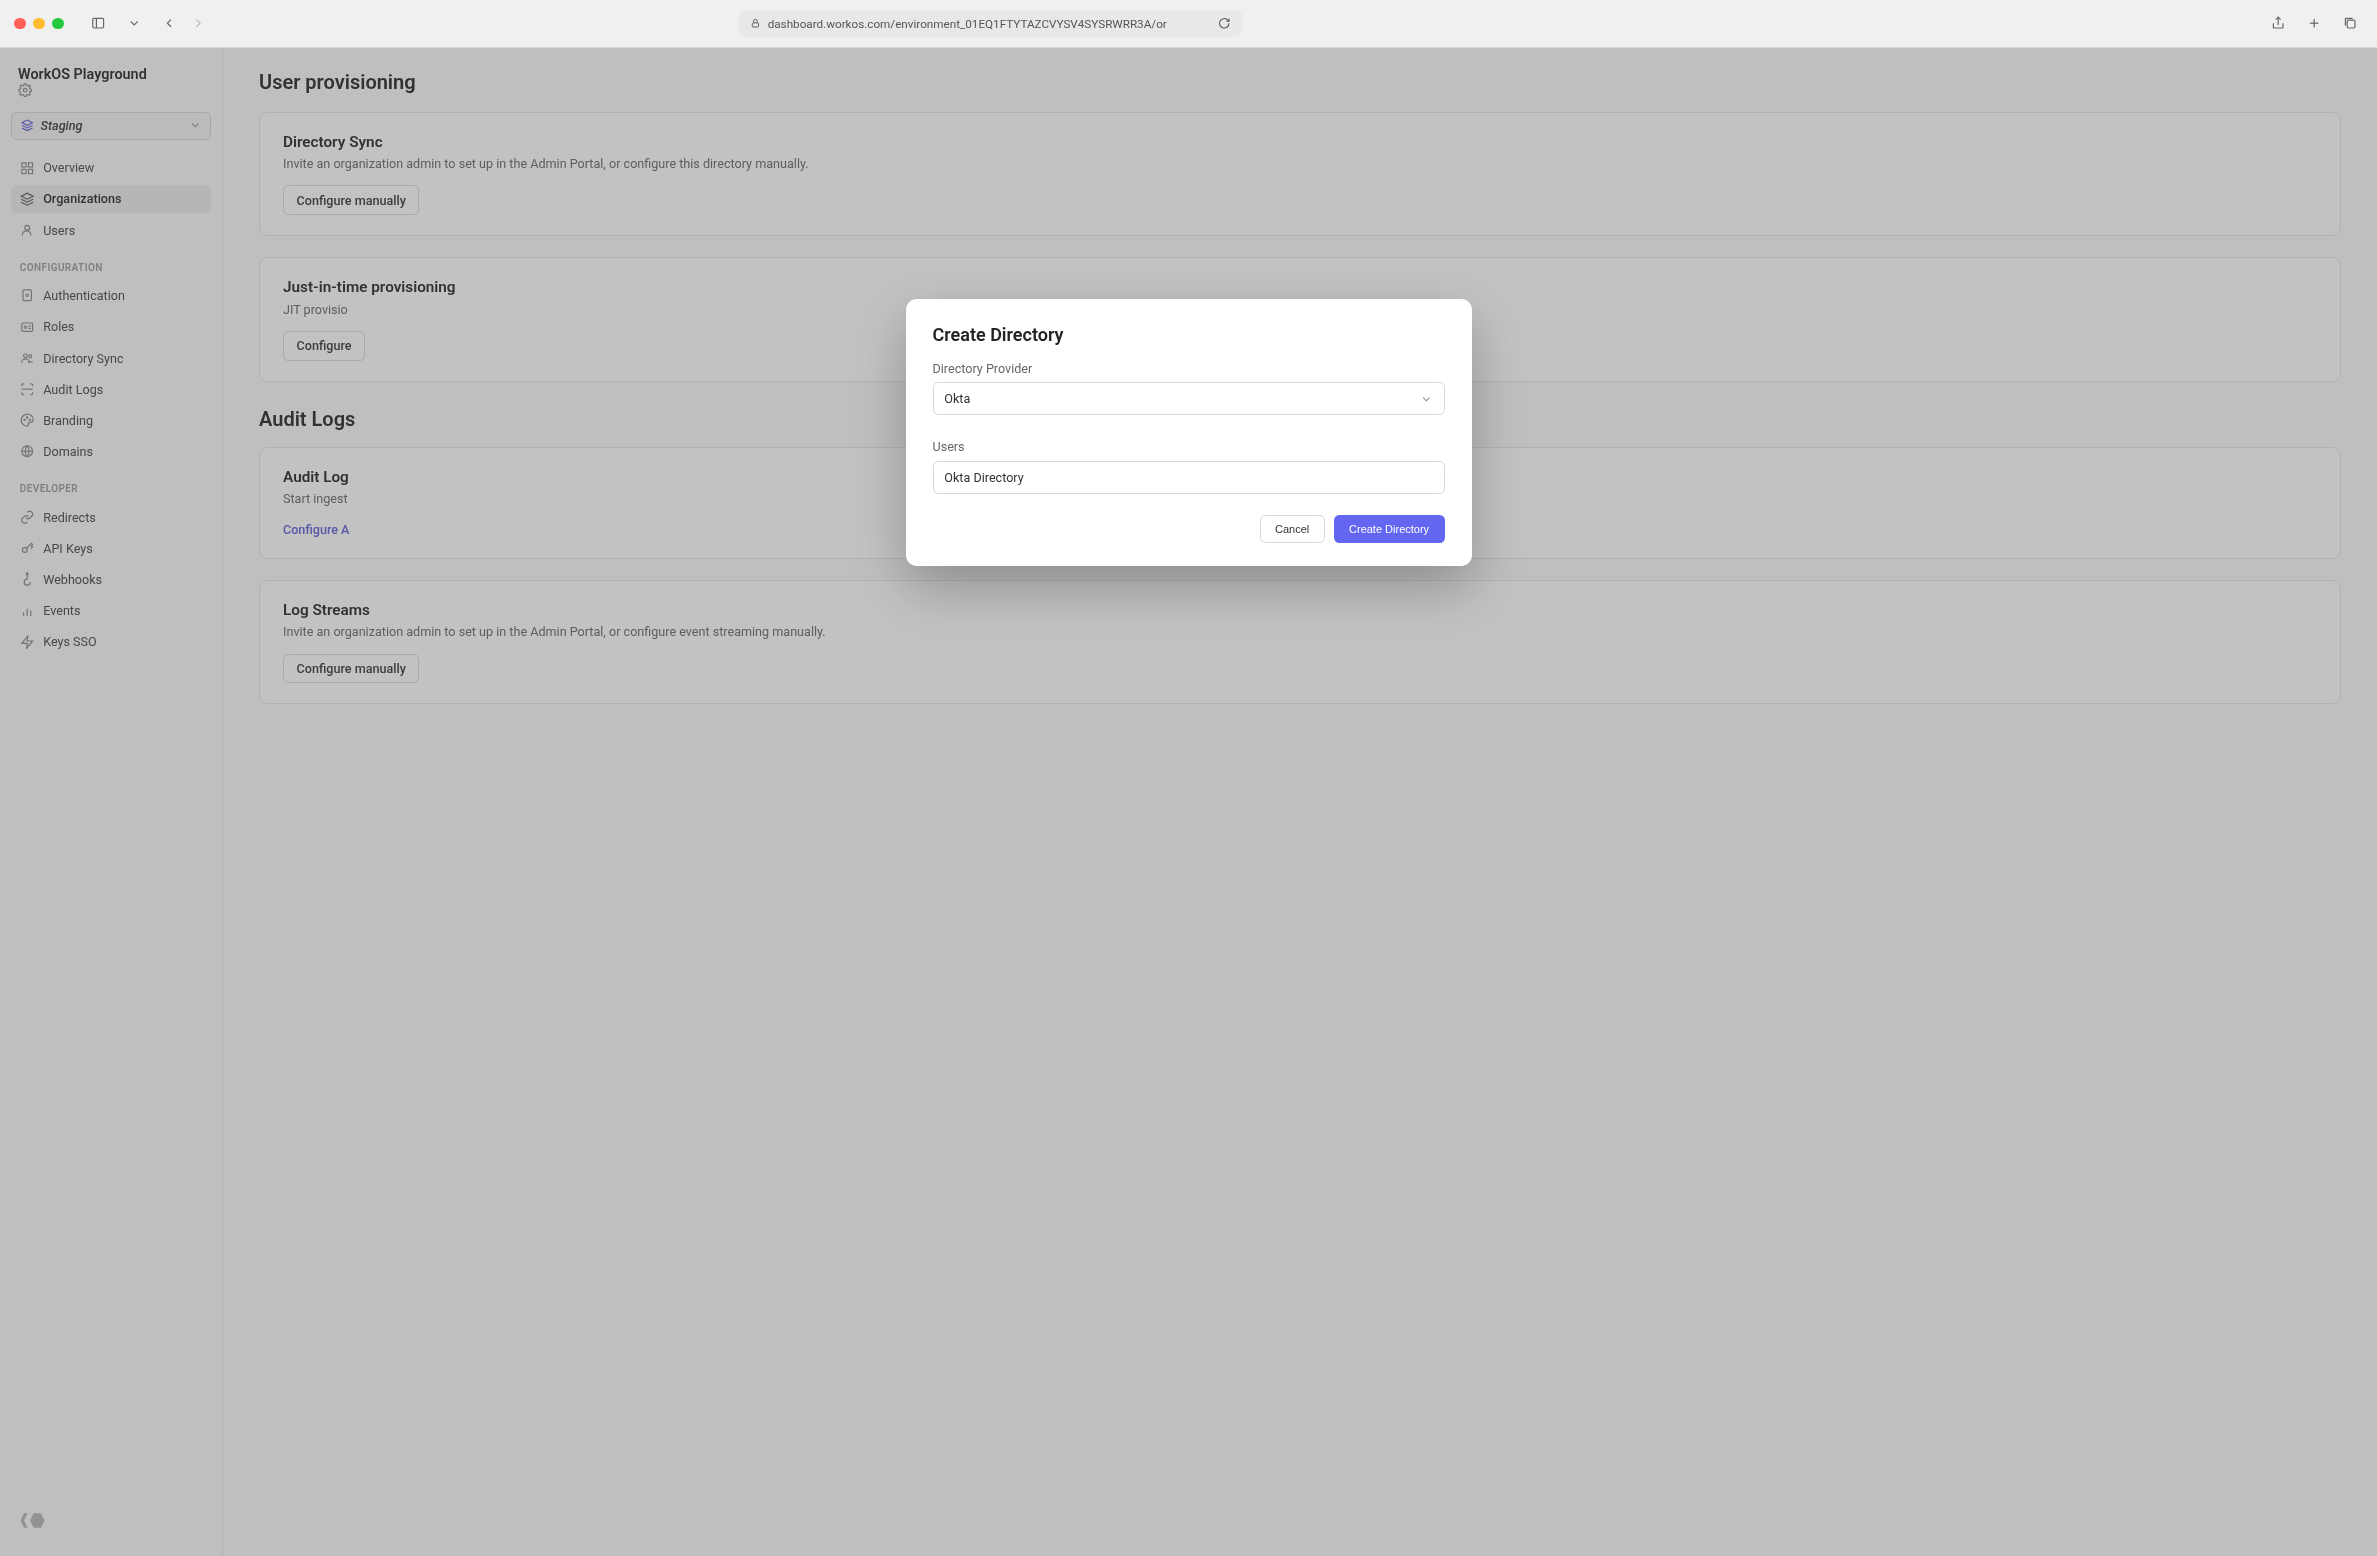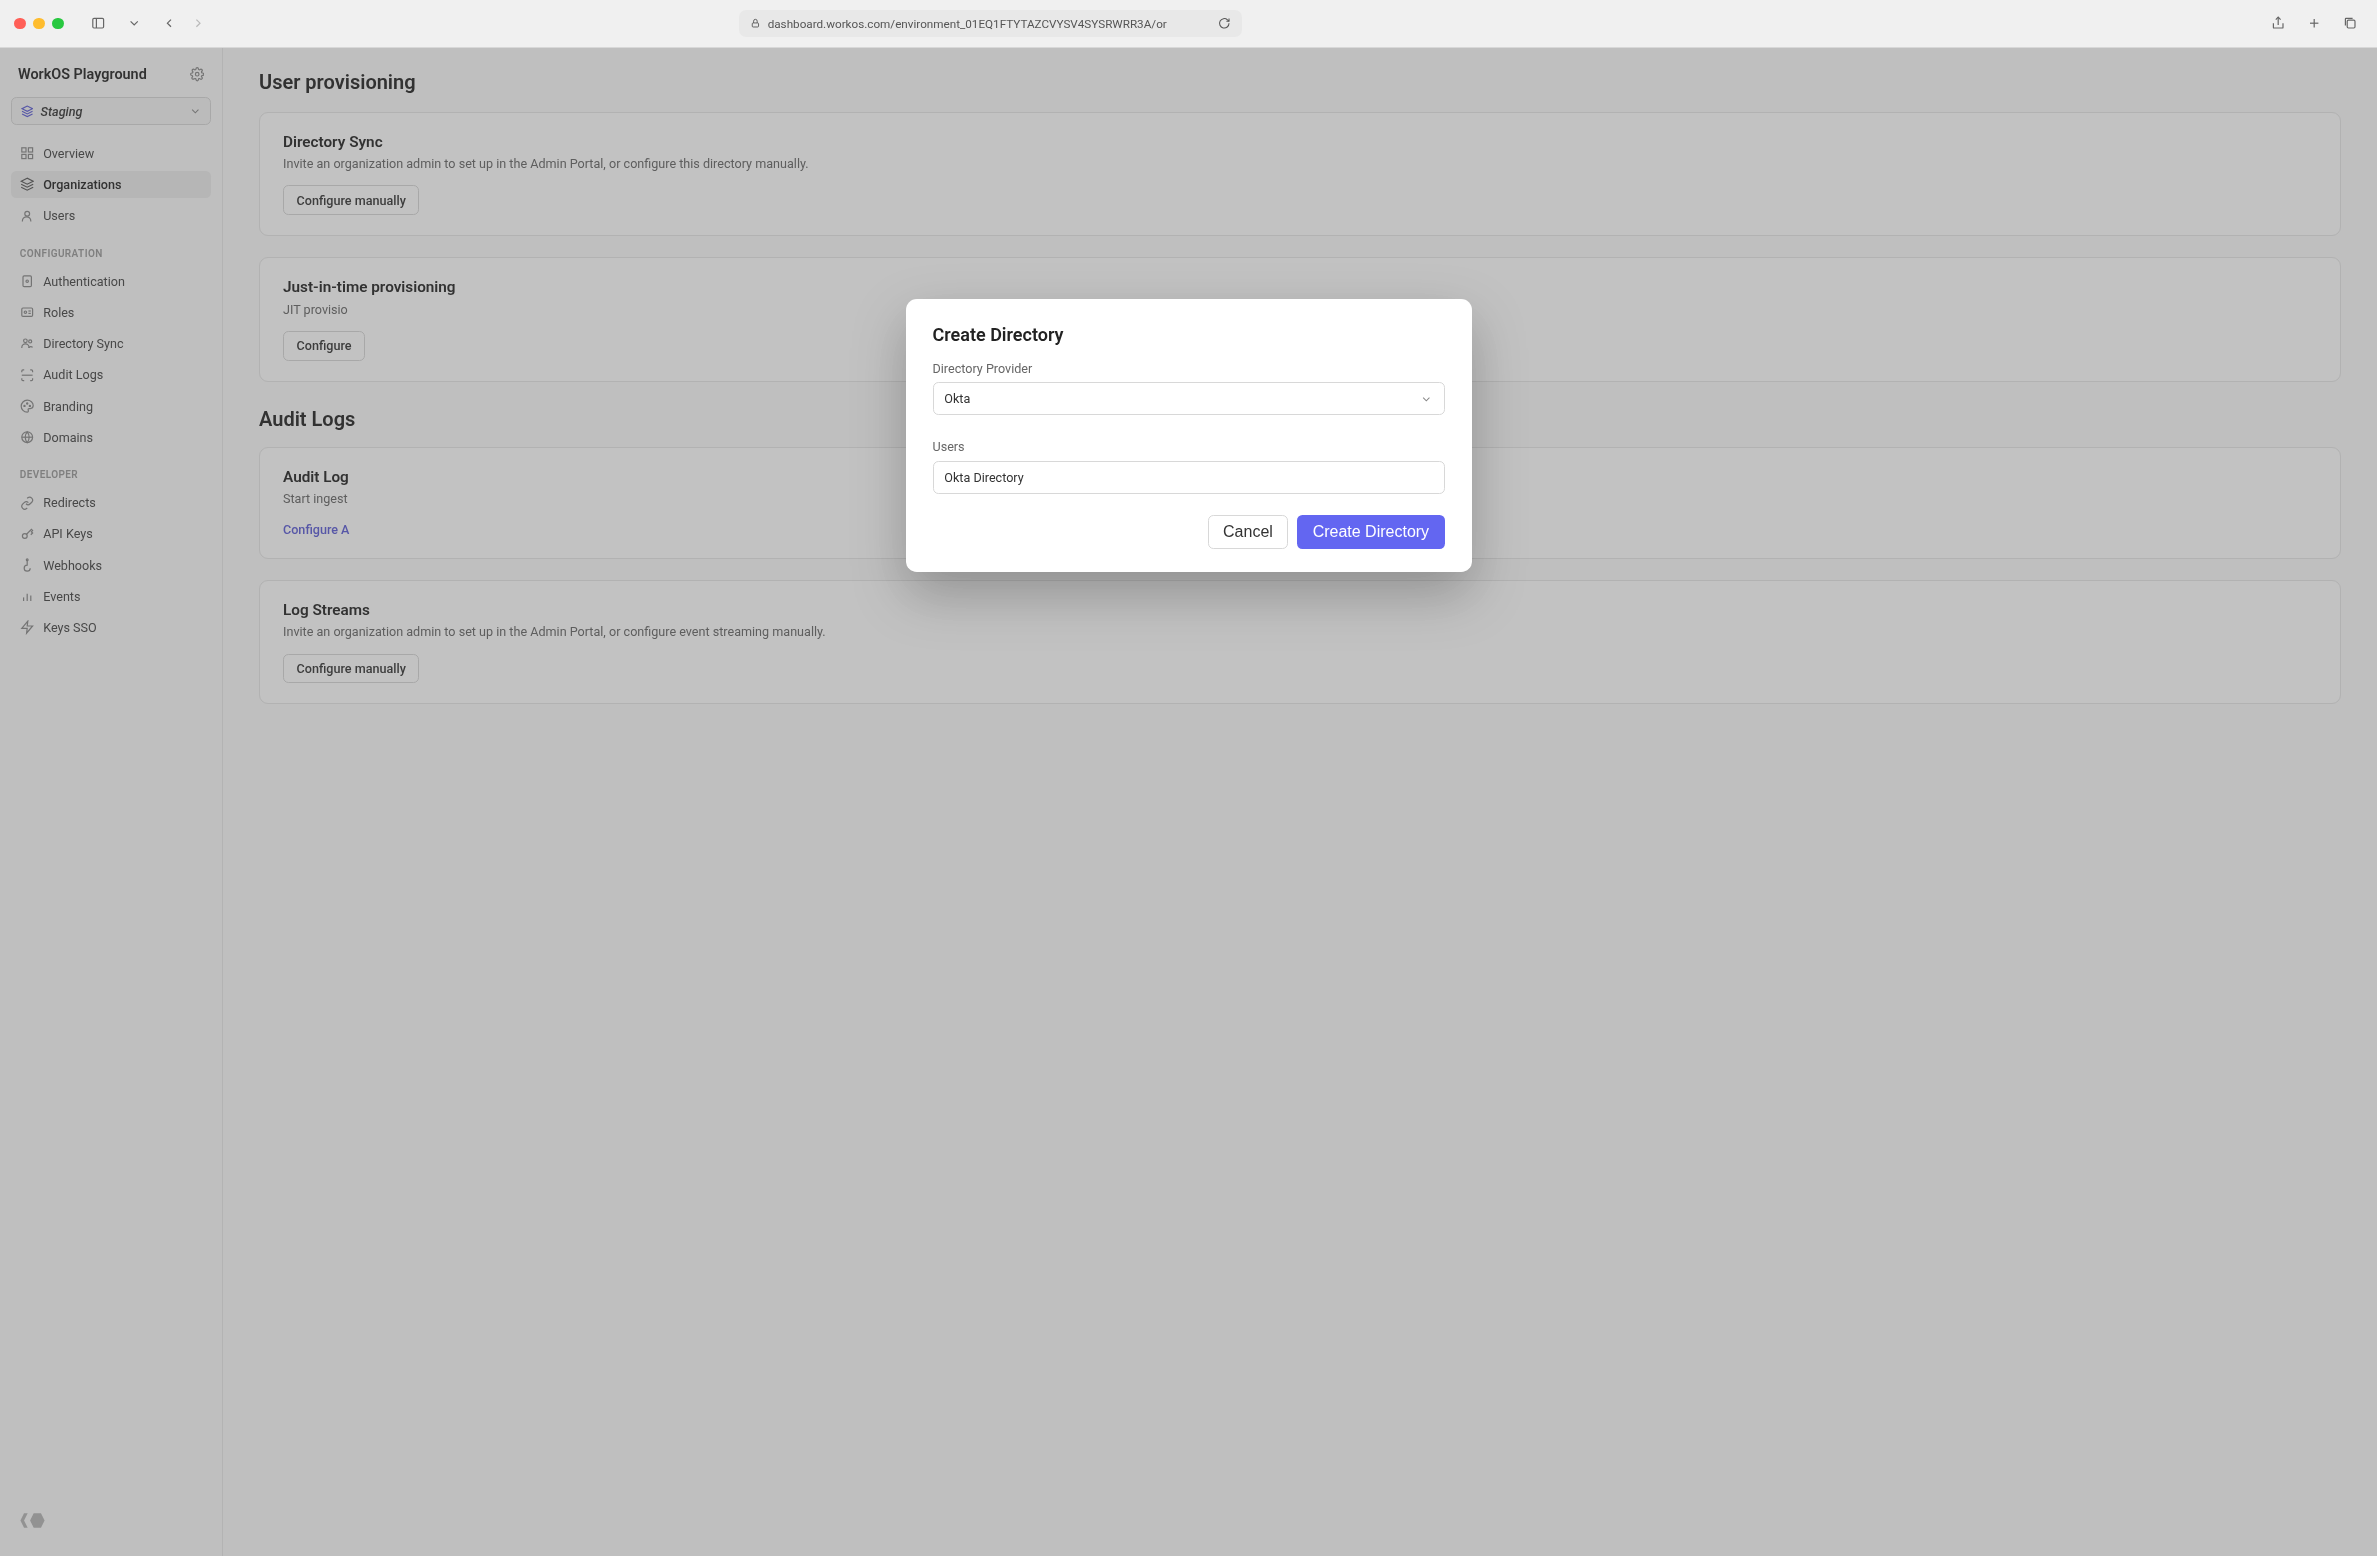--- a/index.html
+++ b/index.html
@@ -55,22 +55,23 @@
 .sidebar {
   width: 223px;
   background: #fafafa;
   border-right: 0.9px solid #e8e8e8;
   padding: 14.4px 10.8px;
   display: flex;
   flex-direction: column;
   gap: 3.6px;
 }
 .sidebar-header {
-  display: flex; align-items: center; justify-content: space-between;
+  display: flex; justify-content: space-between;
   padding: 3.6px 7.2px 10.8px 7.2px;
+  flex-direction: column;
 }
 .workspace-name { font-weight: 600; font-size: 14.4px; color: #222; }
 .gear-icon { width: 14.4px; height: 14.4px; color: #888; }
 
 .env-selector {
   display: flex; align-items: center; gap: 7.2px;
   border: 0.9px solid #d8d8d8; border-radius: 5.4px;
   padding: 5.4px 9px; background: #f4f4f4;
   font-size: 12.6px; font-weight: 500; color: #333;
   margin-bottom: 10.8px;
@@ -139,21 +140,21 @@
 .select-box .chev { color: #888; width: 12.6px; height: 12.6px; }
 .text-input {
   width: 100%; border: 0.9px solid #d8d8d8; border-radius: 5.4px;
   padding: 8px 10.8px; font-size: 12.6px; color: #333; background: #fff;
   font-family: inherit;
 }
 .modal-actions {
   display: flex; justify-content: flex-end; gap: 9px; margin-top: 21.5px;
 }
 .btn {
-  padding: 7.2px 14.4px; border-radius: 5.4px; font-size: 16px; font-weight: 500;
+  padding: 7.2px 14.4px; border-radius: 5.4px; font-size: 11px; font-weight: 500;
   border: 0.9px solid transparent; cursor: pointer;
 }
 .btn-secondary { background: #fff; border-color: #d8d8d8; color: #333; }
 .btn-primary { background: #6366f1; color: #fff; }
 
 svg { display: block; }
 </style>
 </head>
 <body>
 

